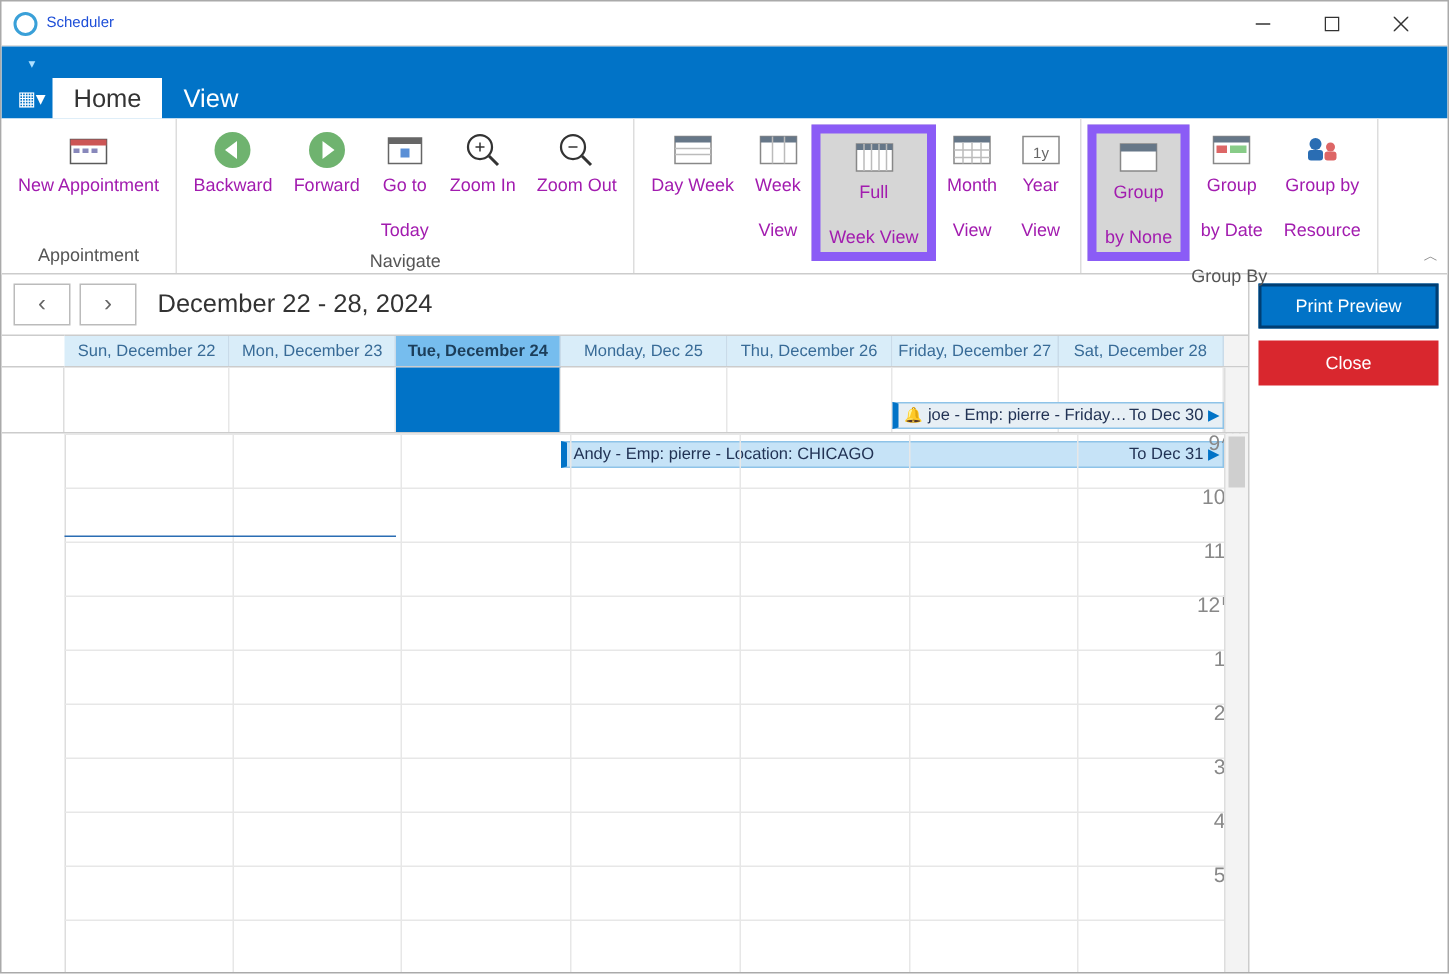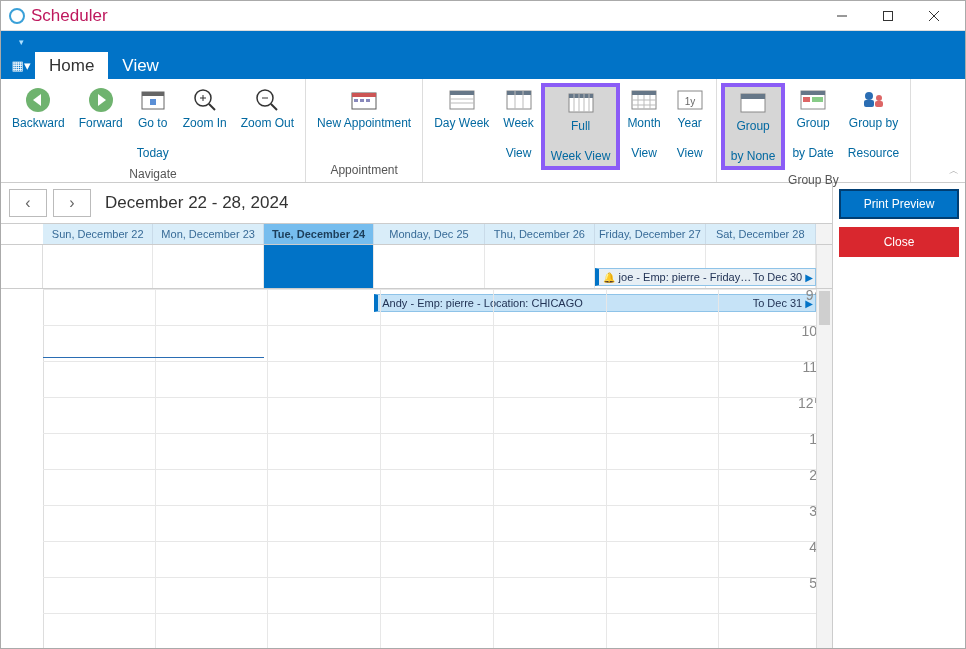--- a/index.html
+++ b/index.html
@@ -1,42 +1,42 @@
 <!DOCTYPE html>
 <html><head>
 <meta charset="utf-8">
 <style>
 * { box-sizing: border-box; margin: 0; padding: 0; font-family: "Segoe UI", Tahoma, sans-serif; }
 body { background: #fff; width: 966px; height: 649px; overflow: hidden; border: 1px solid #aaa; display: flex; flex-direction: column; }
 
 
 .titlebar { height: 30px; display: flex; align-items: center; padding: 0 8px; border-bottom: 1px solid #ddd; }
 .titlebar .app-icon { width: 16px; height: 16px; border: 2px solid #3aa0d8; border-radius: 50%; margin-right: 6px; }
-.titlebar .title { font-size: 17px; color: #be185d; flex: 0 0 auto; }
+.titlebar .title { font-size: 10px; color: #1d4ed8; flex: 0 0 auto; }
 .titlebar .spacer { flex: 1; }
 .titlebar .winbtn { width: 46px; height: 30px; display: flex; align-items: center; justify-content: center; color: #333; font-size: 14px; }
 .titlebar .winbtn svg { width: 10px; height: 10px; }
 
 
 .ribbon-strip { background: #0173c7; height: 21px; display: flex; align-items: center; padding-left: 18px; }
 .ribbon-strip .caret { color: #aee0ff; font-size: 9px; }
 
 
 .tabs-row { background: #0173c7; height: 27px; display: flex; align-items: stretch; padding-left: 6px; }
 .tabs-row .menu-icon { width: 28px; display:flex; align-items:center; justify-content:center; color:#fff; font-size:13px; }
 .tabs-row .tab { padding: 0 14px; display: flex; align-items: center; font-size: 17px; color: #fff; cursor: pointer; }
 .tabs-row .tab.active { background: #fff; color: #333; }
 
 
 .ribbon { height: 104px; border-bottom: 1px solid #ccc; display: flex; position: relative; background:#fff; }
 .ribbon-group { display: flex; flex-direction: column; border-right: 1px solid #ddd; padding: 4px 4px 0 4px; }
 .ribbon-group .buttons { display: flex; flex: 1; align-items: flex-start; }
 .ribbon-group .group-label { text-align: center; font-size: 12px; color: #555; padding: 3px 0 5px; }
-.rbtn { display: flex; flex-direction: column; align-items: center; justify-content: flex-end; padding: 4px 6px 2px; font-size: 12px; color: #0369a1; min-width: 44px; cursor: pointer; text-align:center; line-height:1.25; border:1px solid transparent; }
-.rbtn.active { background: #d6d6d6; border:4px solid #8b5cf6; }
+.rbtn { display: flex; flex-direction: column; align-items: center; justify-content: flex-end; padding: 4px 6px 2px; font-size: 12px; color: #a21caf; min-width: 44px; cursor: pointer; text-align:center; line-height:1.25; border:1px solid transparent; }
+.rbtn.active { background: #d6d6d6; border:6px solid #8b5cf6; }
 .rbtn .ico { width: 28px; height: 24px; margin-bottom: 4px; display:flex; align-items:center; justify-content:center; }
 .rbtn .lbl { min-height: 30px; display:flex; flex-direction:column; justify-content:flex-start; }
 .collapse-caret { position:absolute; right:6px; bottom:4px; font-size:10px; color:#888; }
 
 
 .content { flex:1; display:flex; min-height:0; }
 .cal-area { flex:1; display:flex; flex-direction:column; min-width:0; border-right:1px solid #ccc; }
 .side-panel { width:132px; padding:6px; display:flex; flex-direction:column; gap:8px; }
 .side-btn { height:30px; font-size:12px; color:#fff; display:flex; align-items:center; justify-content:center; cursor:pointer; border:2px solid transparent; }
 .side-btn.preview { background:#0173c7; border-color:#003e73; }
@@ -109,92 +109,92 @@
 <div class="tabs-row">
   <div class="menu-icon">▦▾</div>
   <div class="tab active">Home</div>
   <div class="tab">View</div>
 </div>
 
 <div class="ribbon">
   <div class="ribbon-group">
     <div class="buttons">
       <div class="rbtn">
-          <div class="ico">
-            <svg width="26" height="26">
-              <circle cx="13" cy="13" r="12" fill="#6fb36f"></circle>
-              <path d="M16 7 L8 13 L16 19 Z" fill="#fff"></path>
-            </svg>
-          </div>
-          <div class="lbl">Backward</div>
-        </div>
-      <div class="rbtn">
-          <div class="ico">
-            <svg width="26" height="26">
-              <circle cx="13" cy="13" r="12" fill="#6fb36f"></circle>
-              <path d="M10 7 L18 13 L10 19 Z" fill="#fff"></path>
-            </svg>
-          </div>
-          <div class="lbl">Forward</div>
-        </div>
-      <div class="rbtn">
-          <div class="ico">
-            <svg width="26" height="22">
-              <rect x="2" y="3" width="22" height="17" fill="#fff" stroke="#666"></rect>
-              <rect x="2" y="3" width="22" height="4" fill="#666"></rect>
-              <rect x="10" y="10" width="6" height="6" fill="#5a8fd6"></rect>
-            </svg>
-          </div>
-          <div class="lbl">
-            <span>Go to</span>
-            <br>
-            <span>Today</span>
-          </div>
-        </div>
-      <div class="rbtn">
-          <div class="ico">
-            <svg width="26" height="26">
-              <circle cx="11" cy="11" r="8" fill="none" stroke="#333" stroke-width="1.5"></circle>
-              <line x1="17" y1="17" x2="23" y2="23" stroke="#333" stroke-width="2"></line>
-              <line x1="8" y1="11" x2="14" y2="11" stroke="#333"></line>
-              <line x1="11" y1="8" x2="11" y2="14" stroke="#333"></line>
-            </svg>
-          </div>
-          <div class="lbl">Zoom In</div>
-        </div>
-      <div class="rbtn">
-          <div class="ico">
-            <svg width="26" height="26">
-              <circle cx="11" cy="11" r="8" fill="none" stroke="#333" stroke-width="1.5"></circle>
-              <line x1="17" y1="17" x2="23" y2="23" stroke="#333" stroke-width="2"></line>
-              <line x1="8" y1="11" x2="14" y2="11" stroke="#333"></line>
-            </svg>
-          </div>
-          <div class="lbl">Zoom Out</div>
-        </div>
-    </div>
-    <div class="group-label">Navigate</div>
-  </div>
-
-  <div class="ribbon-group">
-    <div class="buttons">
-      <div class="rbtn">
         <div class="ico">
             <svg width="28" height="22">
               <rect x="2" y="4" width="24" height="16" fill="#fff" stroke="#5a5a5a"></rect>
               <rect x="2" y="4" width="24" height="4" fill="#c55"></rect>
               <rect x="4" y="10" width="4" height="3" fill="#88b"></rect>
               <rect x="10" y="10" width="4" height="3" fill="#88b"></rect>
               <rect x="16" y="10" width="4" height="3" fill="#88b"></rect>
             </svg>
           </div>
         <div class="lbl">New Appointment</div>
       </div>
     </div>
     <div class="group-label">Appointment</div>
+  </div>
+
+  <div class="ribbon-group">
+    <div class="buttons">
+      <div class="rbtn">
+          <div class="ico">
+            <svg width="26" height="26">
+              <circle cx="13" cy="13" r="12" fill="#6fb36f"></circle>
+              <path d="M16 7 L8 13 L16 19 Z" fill="#fff"></path>
+            </svg>
+          </div>
+          <div class="lbl">Backward</div>
+        </div>
+      <div class="rbtn">
+          <div class="ico">
+            <svg width="26" height="26">
+              <circle cx="13" cy="13" r="12" fill="#6fb36f"></circle>
+              <path d="M10 7 L18 13 L10 19 Z" fill="#fff"></path>
+            </svg>
+          </div>
+          <div class="lbl">Forward</div>
+        </div>
+      <div class="rbtn">
+          <div class="ico">
+            <svg width="26" height="22">
+              <rect x="2" y="3" width="22" height="17" fill="#fff" stroke="#666"></rect>
+              <rect x="2" y="3" width="22" height="4" fill="#666"></rect>
+              <rect x="10" y="10" width="6" height="6" fill="#5a8fd6"></rect>
+            </svg>
+          </div>
+          <div class="lbl">
+            <span>Go to</span>
+            <br>
+            <span>Today</span>
+          </div>
+        </div>
+      <div class="rbtn">
+          <div class="ico">
+            <svg width="26" height="26">
+              <circle cx="11" cy="11" r="8" fill="none" stroke="#333" stroke-width="1.5"></circle>
+              <line x1="17" y1="17" x2="23" y2="23" stroke="#333" stroke-width="2"></line>
+              <line x1="8" y1="11" x2="14" y2="11" stroke="#333"></line>
+              <line x1="11" y1="8" x2="11" y2="14" stroke="#333"></line>
+            </svg>
+          </div>
+          <div class="lbl">Zoom In</div>
+        </div>
+      <div class="rbtn">
+          <div class="ico">
+            <svg width="26" height="26">
+              <circle cx="11" cy="11" r="8" fill="none" stroke="#333" stroke-width="1.5"></circle>
+              <line x1="17" y1="17" x2="23" y2="23" stroke="#333" stroke-width="2"></line>
+              <line x1="8" y1="11" x2="14" y2="11" stroke="#333"></line>
+            </svg>
+          </div>
+          <div class="lbl">Zoom Out</div>
+        </div>
+    </div>
+    <div class="group-label">Navigate</div>
   </div>
 
   <div class="ribbon-group">
     <div class="buttons">
       <div class="rbtn">
           <div class="ico">
             <svg width="26" height="20">
               <rect x="1" y="1" width="24" height="18" fill="#fff" stroke="#888"></rect>
               <rect x="1" y="1" width="24" height="4" fill="#678"></rect>
               <line x1="1" y1="9" x2="25" y2="9" stroke="#bbb"></line>

